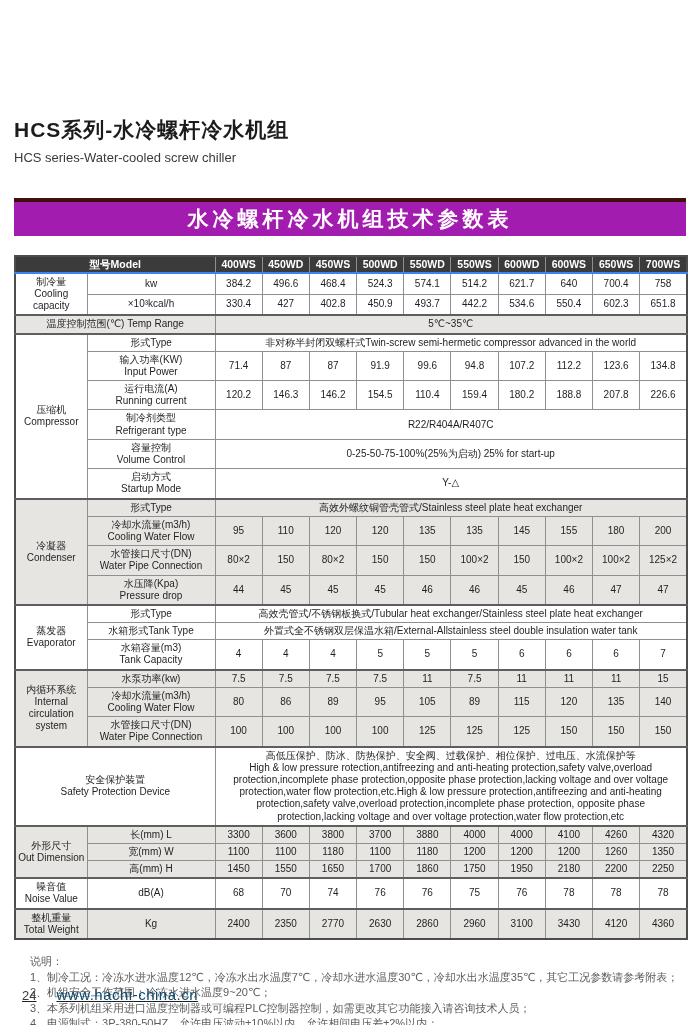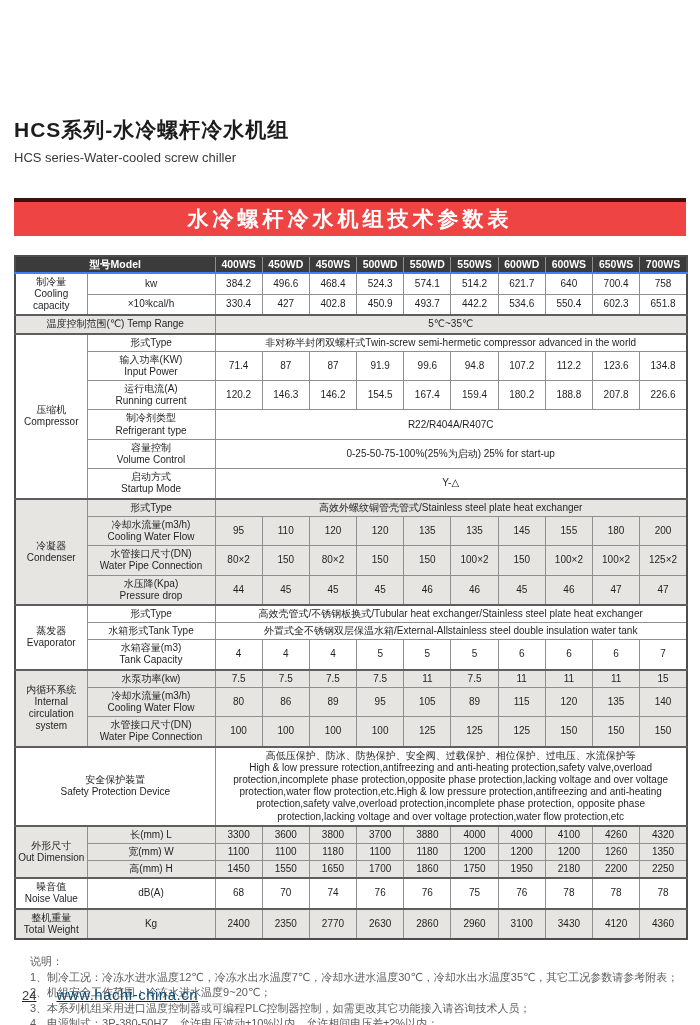--- a/index.html
+++ b/index.html
@@ -11,21 +11,21 @@
   }
   .page { padding:114px 14px 0 14px; }
   .title-cn {
     font-size:21px; font-weight:bold; color:#1c1c1c; letter-spacing:1px;
     line-height:32px; margin:0;
   }
   .subtitle-en {
     font-size:13px; color:#3a3a3a; margin-top:5px; line-height:14px;
   }
   .banner {
-    margin-top:33px; height:38px; background:#ef4444;
+    margin-top:33px; height:38px; background:#a21caf;
     border-top:4px solid #40100b;
     color:#ffffff; font-size:21px; font-weight:bold; letter-spacing:4px;
     text-align:center; line-height:33px;
   }
   table.spec {
     margin-top:19px; width:672px; border-collapse:collapse; table-layout:fixed;
     border:2px solid #4d4d4d;
   }
   table.spec td {
     border:1px solid #8f8f8f; text-align:center; vertical-align:middle;
@@ -136,21 +136,21 @@
           <td class="val">112.2</td>
           <td class="val">123.6</td>
           <td class="val">134.8</td>
         </tr>
         <tr>
           <td class="lbl">运行电流(A)<br>Running current</td>
           <td class="val">120.2</td>
           <td class="val">146.3</td>
           <td class="val">146.2</td>
           <td class="val">154.5</td>
-          <td class="val">167.4</td>
+          <td class="val">110.4</td>
           <td class="val">159.4</td>
           <td class="val">180.2</td>
           <td class="val">188.8</td>
           <td class="val">207.8</td>
           <td class="val">226.6</td>
         </tr>
         <tr>
           <td class="lbl">制冷剂类型<br>Refrigerant type</td>
           <td colspan="10" class="val span">R22/R404A/R407C</td>
         </tr>

